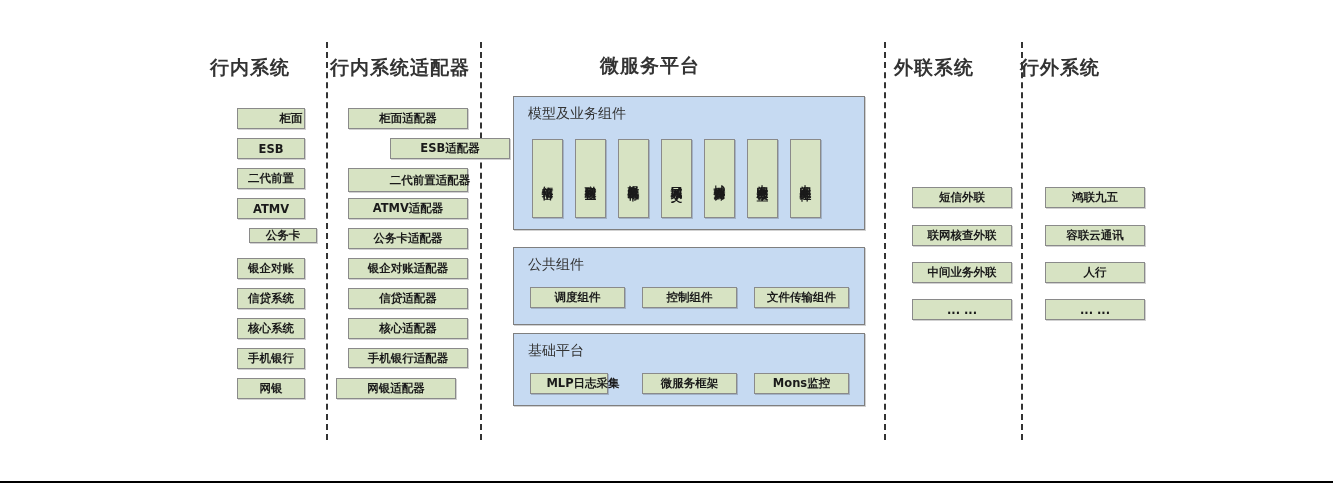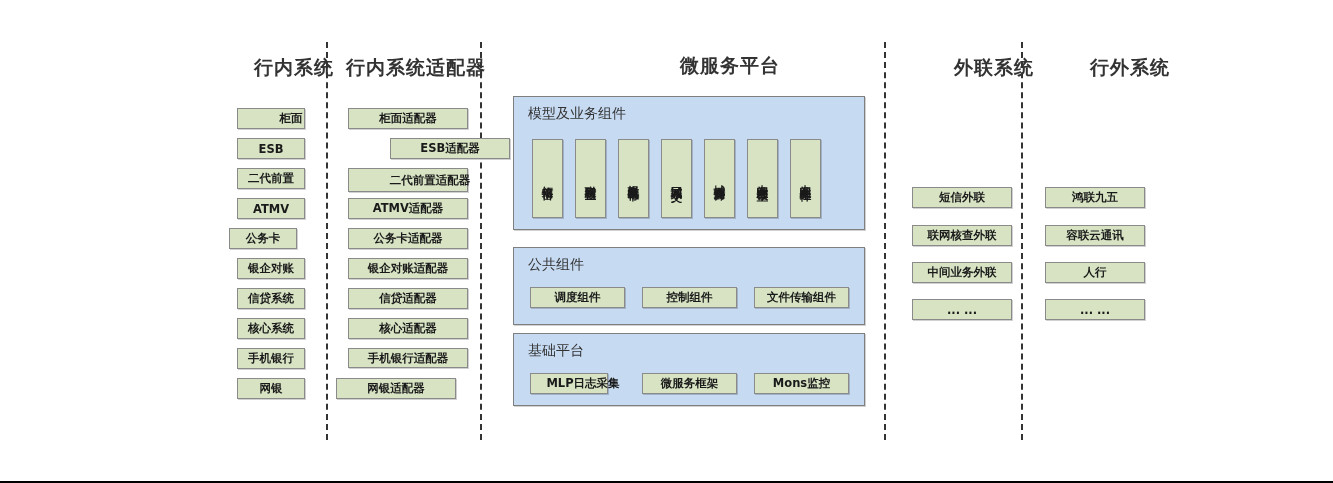--- a/index.html
+++ b/index.html
@@ -19,21 +19,21 @@
     box-sizing: border-box;
     border-bottom: 2px solid #000000;
   }
 
   
   .col-title {
     position: absolute;
     font-size: 19px;
     font-weight: bold;
     color: #333333;
-    text-align: right;
+    text-align: left;
     white-space: nowrap;
     letter-spacing: 1px;
   }
 
   
   .sep {
     position: absolute;
     top: 42px;
     width: 0;
     height: 398px;
@@ -113,21 +113,21 @@
 
   <div class="sep" style="left:326px;"></div>
   <div class="sep" style="left:480px;"></div>
   <div class="sep" style="left:884px;"></div>
   <div class="sep" style="left:1021px;"></div>
 
   <div class="node" style="left:237px; top:108px; width:68px; height:21px;padding-left:40px;">柜面</div>
   <div class="node" style="left:237px; top:138px; width:68px; height:21px;">ESB</div>
   <div class="node" style="left:237px; top:168px; width:68px; height:21px;">二代前置</div>
   <div class="node" style="left:237px; top:198px; width:68px; height:21px;">ATMV</div>
-  <div class="node" style="left:229px; top:228px; width:68px; height:21px;">公务卡</div>
+  <div class="node" style="left:249px; top:228px; width:68px; height:15px;">公务卡</div>
   <div class="node" style="left:237px; top:258px; width:68px; height:21px;">银企对账</div>
   <div class="node" style="left:237px; top:288px; width:68px; height:21px;">信贷系统</div>
   <div class="node" style="left:237px; top:318px; width:68px; height:21px;">核心系统</div>
   <div class="node" style="left:237px; top:348px; width:68px; height:21px;">手机银行</div>
   <div class="node" style="left:237px; top:378px; width:68px; height:21px;">网银</div>
 
   <div class="node" style="left:348px; top:108px; width:120px; height:21px;">柜面适配器</div>
   <div class="node" style="left:348px; top:138px; width:120px; height:21px;margin-left:42px;">ESB适配器</div>
   <div class="node" style="left:348px; top:168px; width:120px; height:24px;padding-left:44px;">二代前置适配器</div>
   <div class="node" style="left:348px; top:198px; width:120px; height:21px;">ATMV适配器</div>

